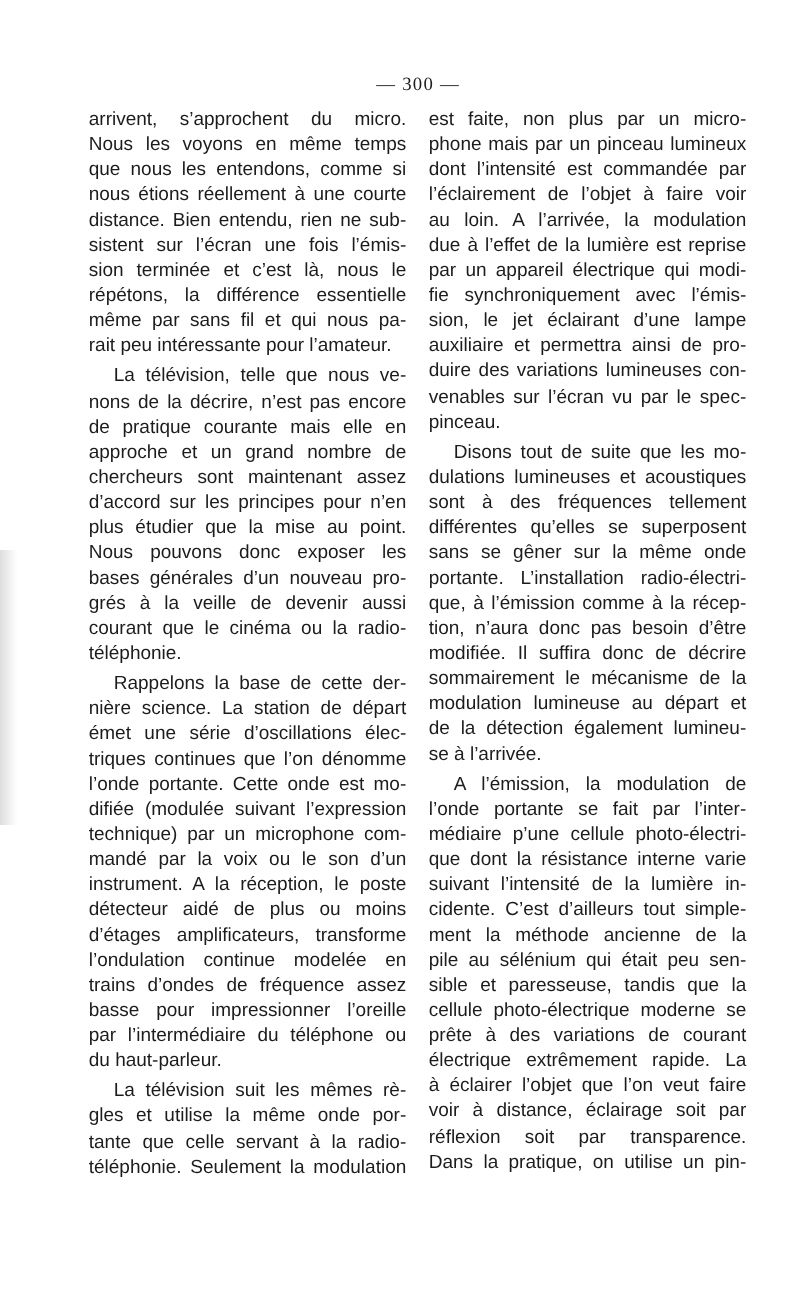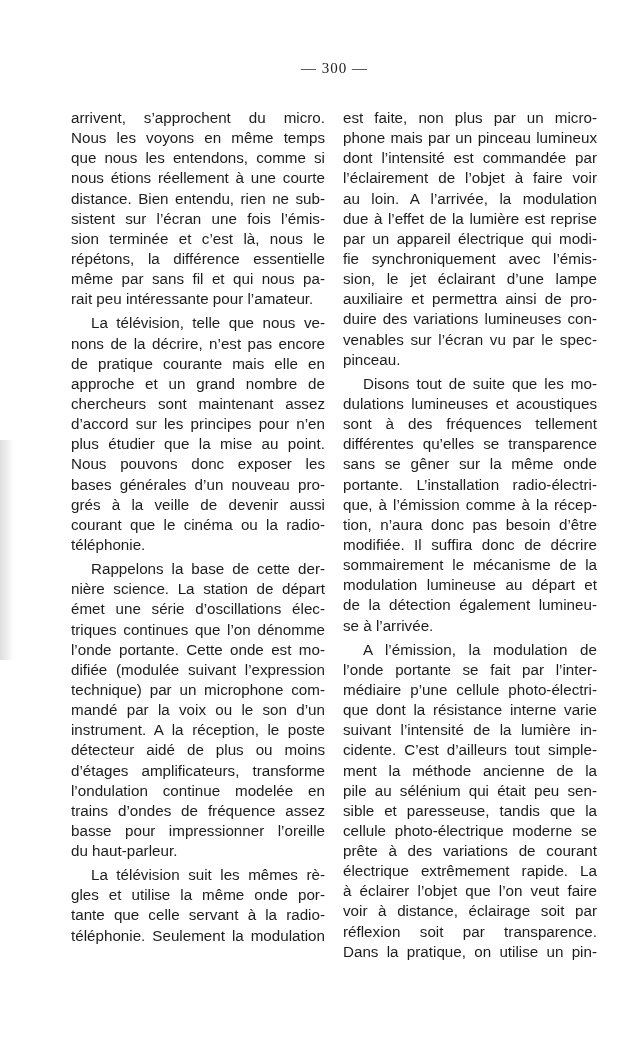--- a/index.html
+++ b/index.html
@@ -12,21 +12,21 @@
     }
     .page-bleed {
       position: absolute; left: 0; top: 440px; width: 14px; height: 220px;
       background: linear-gradient(to right, rgba(160,160,160,0.35), rgba(255,255,255,0));
     }
     .page-number {
       position: absolute; top: 60px; left: 301px; width: 80px;
       font-size: 15px; letter-spacing: 1px; text-align: left;
     }
     .column {
-      position: absolute; top: 108px; width: 254px;
+      position: absolute; top: 86px; width: 254px;
       font-family: "Liberation Sans", "DejaVu Sans", sans-serif;
       font-size: 15.2px; line-height: 20.15px;
       text-align: justify;
     }
     .col-left { left: 71px; }
     .col-right { left: 343px; }
     .line { display: block; white-space: nowrap; text-align: justify; text-align-last: justify; height: 20.15px; }
     .line.last { text-align-last: left; }
     .line.indent { padding-left: 20px; }
     .para-gap { height: 4px; }
@@ -75,20 +75,21 @@
       <span class="line">l’onde portante. Cette onde est mo-</span>
       <span class="line">difiée (modulée suivant l’expression</span>
       <span class="line">technique) par un microphone com-</span>
       <span class="line">mandé par la voix ou le son d’un</span>
       <span class="line">instrument. A la réception, le poste</span>
       <span class="line">détecteur aidé de plus ou moins</span>
       <span class="line">d’étages amplificateurs, transforme</span>
       <span class="line">l’ondulation continue modelée en</span>
       <span class="line">trains d’ondes de fréquence assez</span>
       <span class="line">basse pour impressionner l’oreille</span>
+      <span class="line">par l’intermédiaire du téléphone ou</span>
       <span class="line last">du haut-parleur.</span>
     </div>
     <div class="para-gap"></div>
     <div class="paragraph">
       <span class="line indent">La télévision suit les mêmes rè-</span>
       <span class="line">gles et utilise la même onde por-</span>
       <span class="line">tante que celle servant à la radio-</span>
       <span class="line">téléphonie. Seulement la modulation</span>
     </div>
   </div>
@@ -106,21 +107,21 @@
       <span class="line">auxiliaire et permettra ainsi de pro-</span>
       <span class="line">duire des variations lumineuses con-</span>
       <span class="line">venables sur l’écran vu par le spec-</span>
       <span class="line last">pinceau.</span>
     </div>
     <div class="para-gap"></div>
     <div class="paragraph">
       <span class="line indent">Disons tout de suite que les mo-</span>
       <span class="line">dulations lumineuses et acoustiques</span>
       <span class="line">sont à des fréquences tellement</span>
-      <span class="line">différentes qu’elles se transparence</span>
+      <span class="line">différentes qu’elles se superposent</span>
       <span class="line">sans se gêner sur la même onde</span>
       <span class="line">portante. L’installation radio-électri-</span>
       <span class="line">que, à l’émission comme à la récep-</span>
       <span class="line">tion, n’aura donc pas besoin d’être</span>
       <span class="line">modifiée. Il suffira donc de décrire</span>
       <span class="line">sommairement le mécanisme de la</span>
       <span class="line">modulation lumineuse au départ et</span>
       <span class="line">de la détection également lumineu-</span>
       <span class="line last">se à l’arrivée.</span>
     </div>

